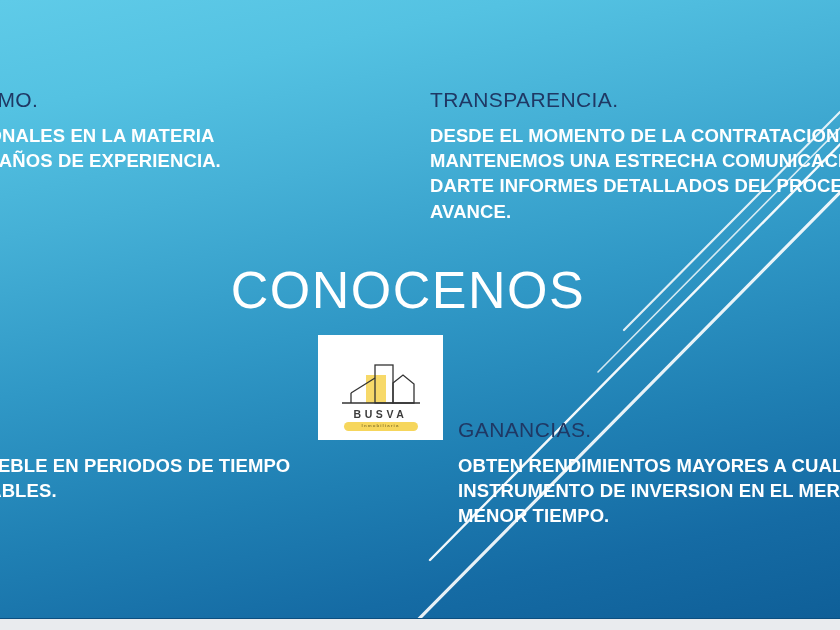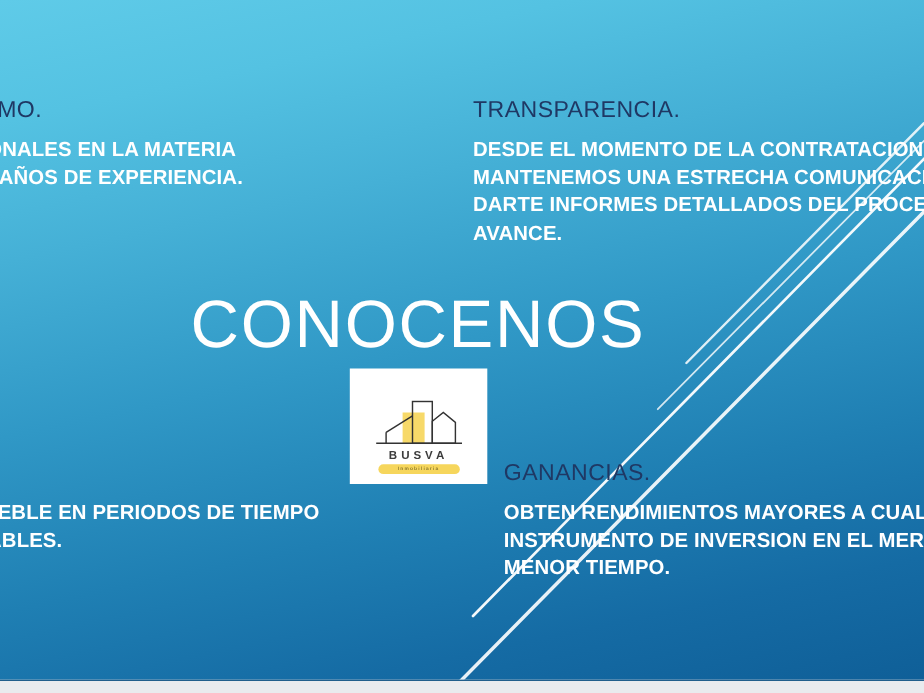--- a/index.html
+++ b/index.html
@@ -110,26 +110,27 @@
     width: 470px;
   }
 
   
   #slide-title {
     position: absolute;
     left: 0;
     top: 264px;
     width: 760px;
     text-align: center;
-    font-size: 61px;
+    font-size: 52px;
     font-weight: 400;
     letter-spacing: 1.5px;
     color: #ffffff;
     margin: 0;
     line-height: 1;
+    padding-left: 28px;
   }
 
   
   #logo-card {
     position: absolute;
     left: 318px;
     top: 335px;
     width: 125px;
     height: 105px;
     background: #ffffff;

